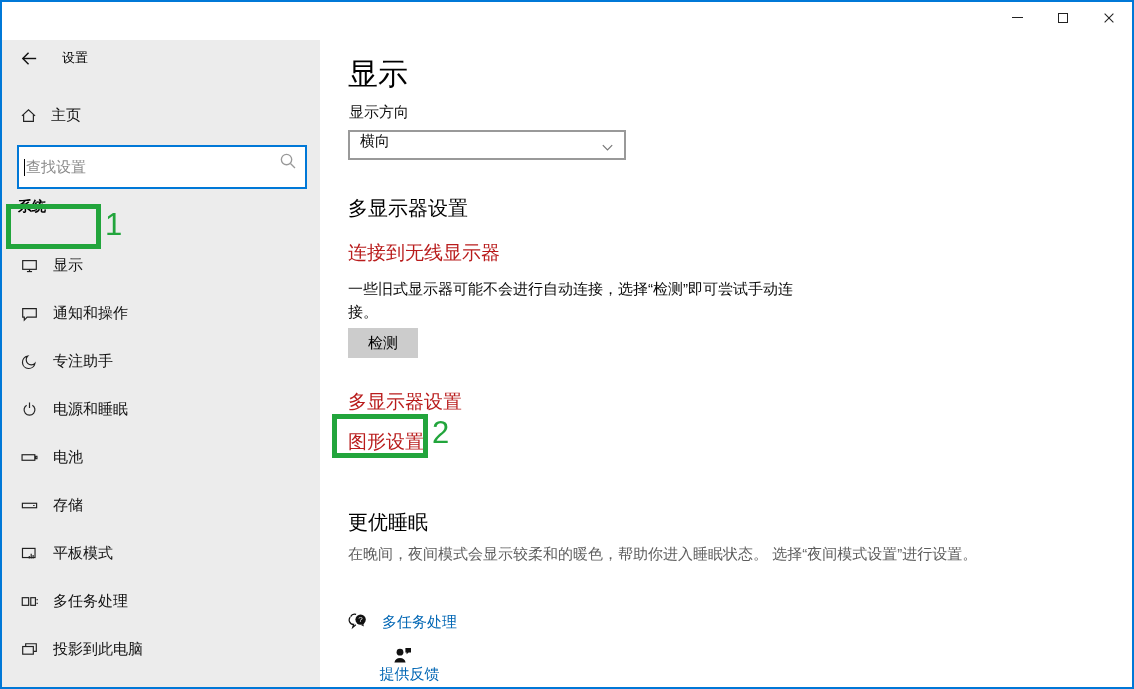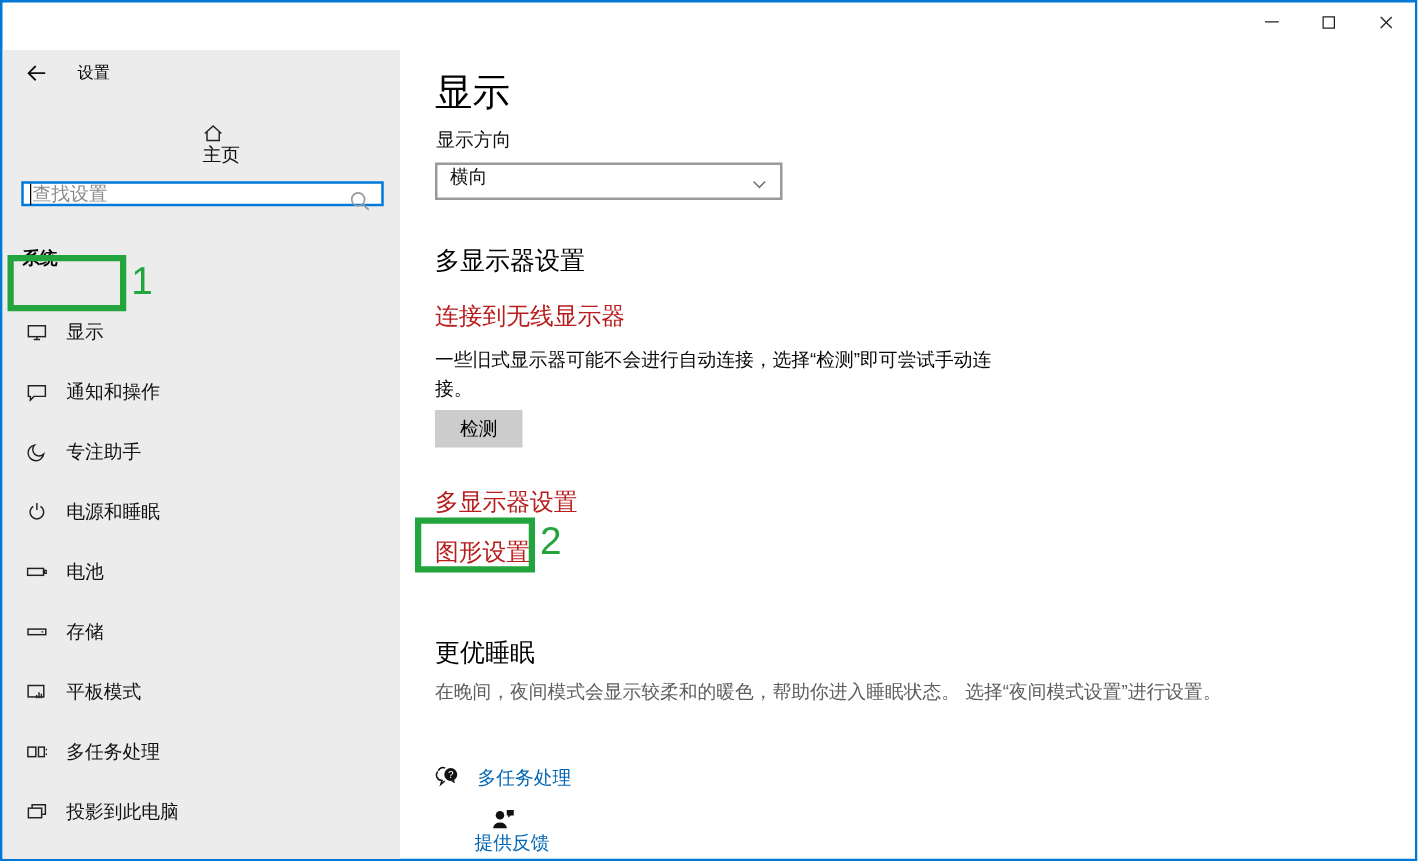--- a/index.html
+++ b/index.html
@@ -10,23 +10,23 @@
     font-family:"Liberation Sans","DejaVu Sans",sans-serif; color:#111;
   }
   .abs { position:absolute; }
 
   
   .sidebar { position:absolute; left:0; top:0; width:318px; height:100%; background:#ececec;margin-top:38px; }
   .back-btn { position:absolute; left:12px; top:5px; width:30px; height:26px;
               display:flex; align-items:center; justify-content:center; cursor:pointer; }
   .app-title { position:absolute; left:60px; top:9px; font-size:13px; color:#000; }
   .home-row { position:absolute; left:0; top:58px; width:100%; height:34px;
-              display:flex; align-items:center; padding-left:18px; cursor:pointer;flex-direction:column; }
+              display:flex; align-items:center; padding-left:18px; cursor:pointer; }
   .home-row .lbl { margin-left:14px; font-size:15px; }
-  .search-box { position:absolute; left:15px; top:105px; width:290px; height:20px;
+  .search-box { position:absolute; left:15px; top:105px; width:290px; height:44px;
                 background:#fff; border:2px solid #0078d7; display:flex; align-items:center; }
   .caret { width:1px; height:17px; background:#000; margin-left:5px; flex:none; }
   .search-ph { color:#8a8a8a; font-size:15px; margin-left:1px; white-space:nowrap; overflow:hidden; }
   .search-mag { position:absolute; right:8px; top:5px; }
   .sec-hdr { position:absolute; left:16px; top:158px; font-size:14px; font-weight:bold; color:#000; }
   .nav { position:absolute; left:0; top:201px; width:100%; }
   .nav-item { height:48px; display:flex; align-items:center; padding-left:19px; cursor:pointer; }
   .nav-label { margin-left:15px; font-size:15px; color:#111; }
   .icon16 { width:17px; height:17px; flex:none; color:#222; }
   .icon20 { width:20px; height:20px; flex:none; }

